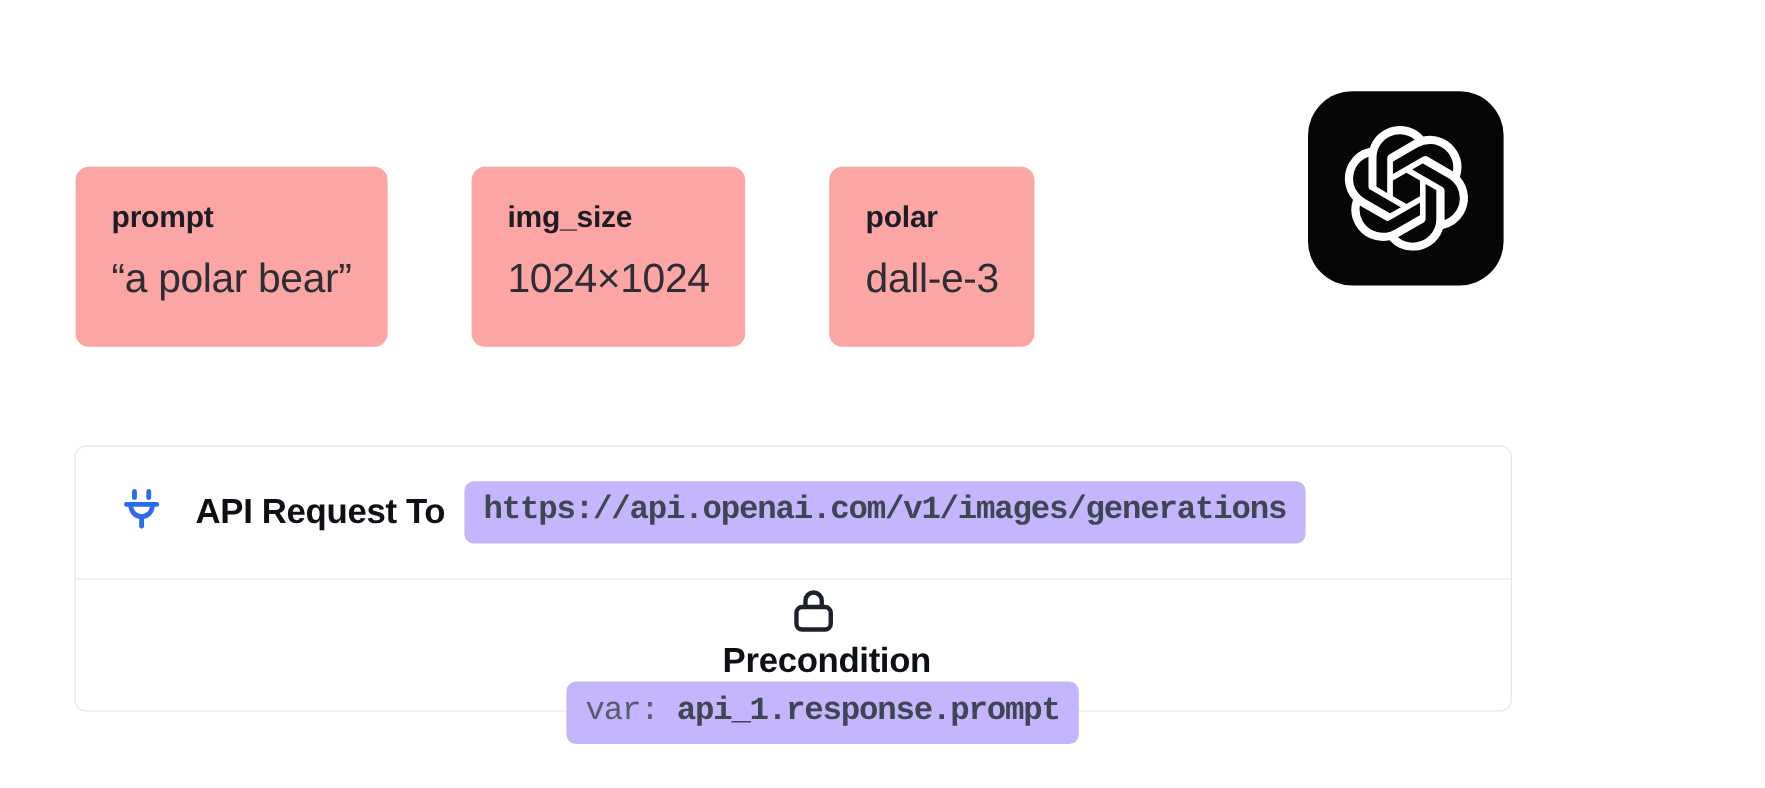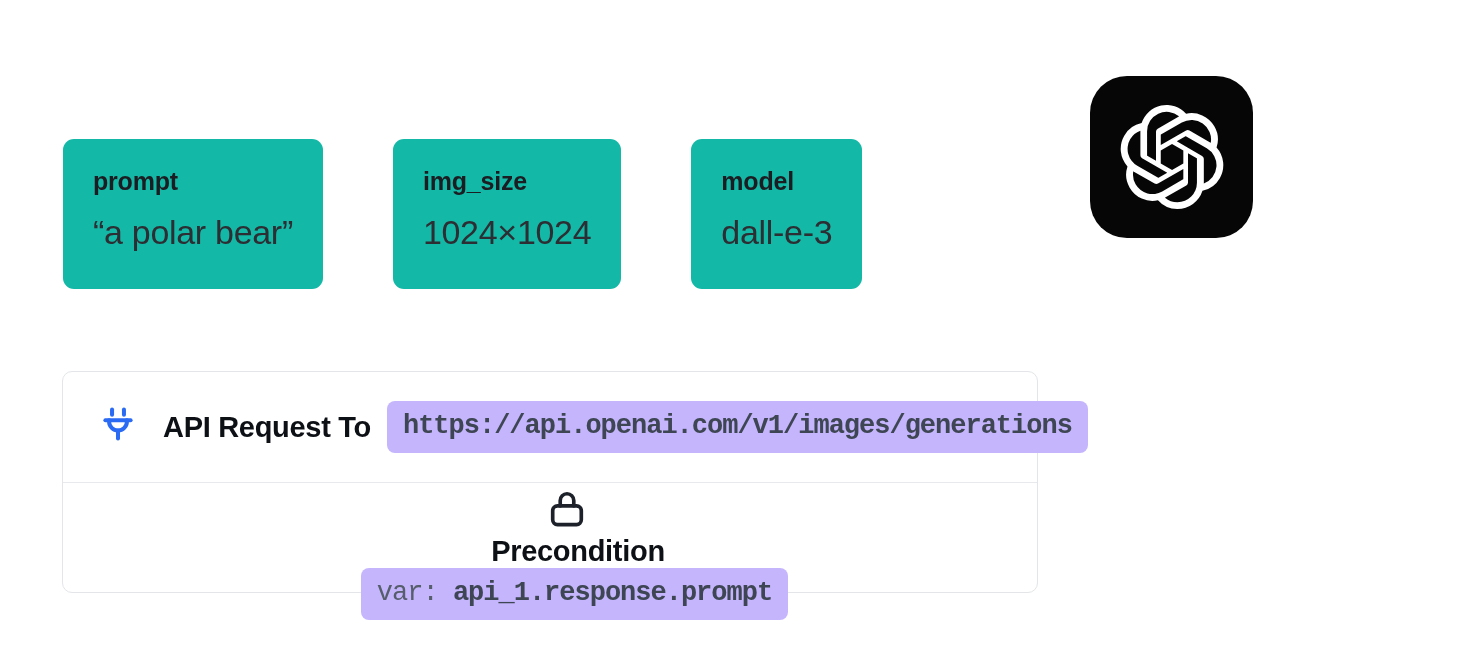--- a/index.html
+++ b/index.html
@@ -38,21 +38,21 @@
 
   
   .params {
     position: absolute;
     left: 63px; top: 139px;
     display: flex;
     gap: 70px;
     align-items: stretch;
   }
   .param-card {
-    background: #14b8a6;
+    background: #fca5a5;
     border-radius: 11px;
     padding: 28px 30px 30px 30px;
     min-width: 150px;
     height: 150px;
   }
   .param-label {
     font-size: 25px;
     font-weight: 700;
     color: #1b1d22;
     letter-spacing: -0.2px;
@@ -64,21 +64,21 @@
     font-weight: 400;
     color: #2c2e33;
     letter-spacing: -0.3px;
     white-space: nowrap;
   }
 
   
   .panel {
     position: absolute;
     left: 62px; top: 371px;
-    width: 976px;
+    width: 1198px;
     background: #ffffff;
     border: 1.5px solid #e3e5e9;
     border-radius: 10px;
   }
   .panel-row {
     height: 110px;
     display: flex;
     align-items: center;
     padding-left: 33px;
   }
@@ -128,21 +128,21 @@
   <div class="params">
     <div class="param-card">
       <div class="param-label">prompt</div>
       <div class="param-value">“a polar bear”</div>
     </div>
     <div class="param-card">
       <div class="param-label">img_size</div>
       <div class="param-value">1024×1024</div>
     </div>
     <div class="param-card">
-      <div class="param-label">model</div>
+      <div class="param-label">polar</div>
       <div class="param-value">dall-e-3</div>
     </div>
   </div>
 
   <div class="panel">
 
     <div class="panel-row">
       <span class="row-icon">
         <svg width="42" height="48" viewBox="0 0 24 24" fill="none" stroke="#2b6bf3" stroke-width="2.3" stroke-linecap="round" stroke-linejoin="round" aria-hidden="true">
           <path d="M8.6 2v3"></path>

